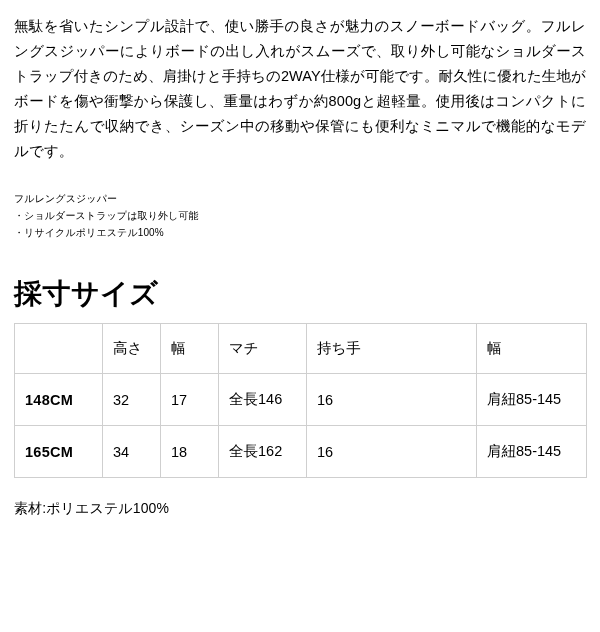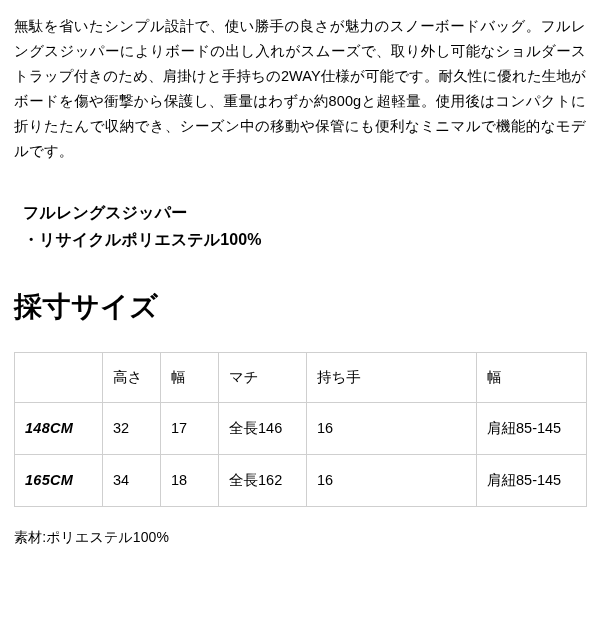--- a/index.html
+++ b/index.html
@@ -25,36 +25,35 @@
   .desc {
     font-size: 14.5px;
     line-height: 1.72;
     text-align: justify;
     text-justify: inter-character;
     margin: 0;
     letter-spacing: 0.1px;
   }
   .spacer-1 { height: 26px; }
   .features {
-    font-size: 16px;
+    font-size: 10px;
     line-height: 1.72;
-    margin: 9px;
+    margin: 0;
     letter-spacing: 0.1px;
-    font-weight: bold;
   }
   .features div { white-space: nowrap; }
   .heading {
     font-size: 28px;
     font-weight: bold;
     margin: 34px 0 0 0;
     letter-spacing: 0.5px;
   }
   table.size-table {
     border-collapse: collapse;
-    margin-top: 26px;
+    margin-top: 10px;
     width: 572px;
     table-layout: fixed;
     padding-left: 12px;
   }
   table.size-table th,
   table.size-table td {
     border: 1px solid #cfcfcf;
     font-size: 14.5px;
     font-weight: normal;
     text-align: left;
@@ -62,21 +61,20 @@
     height: 52px;
     vertical-align: middle;
     box-sizing: border-box;
     overflow: hidden;
     white-space: nowrap;
   }
   table.size-table tr.head-row th { height: 50px; }
   table.size-table th.rowhead {
     font-weight: bold;
     letter-spacing: 0.3px;
-    font-style: italic;
   }
   .col-0 { width: 88px; }
   .col-1 { width: 58px; }
   .col-2 { width: 58px; }
   .col-3 { width: 88px; }
   .col-4 { width: 170px; }
   .col-5 { width: 110px; }
   .note {
     font-size: 13.5px;
     margin: 18px 0 0 0;
@@ -92,20 +90,21 @@
 <body>
 
 <div class="page">
 
   <p class="desc">無駄を省いたシンプル設計で、使い勝手の良さが魅力のスノーボードバッグ。フルレングスジッパーによりボードの出し入れがスムーズで、取り外し可能なショルダーストラップ付きのため、肩掛けと手持ちの2WAY仕様が可能です。耐久性に優れた生地がボードを傷や衝撃から保護し、重量はわずか約800gと超軽量。使用後はコンパクトに折りたたんで収納でき、シーズン中の移動や保管にも便利なミニマルで機能的なモデルです。</p>
 
   <div class="spacer-1"></div>
 
   <div class="features">
     <div>フルレングスジッパー</div>
+    <div>・ショルダーストラップは取り外し可能</div>
     <div>・リサイクルポリエステル100%</div>
   </div>
 
   <h2 class="heading">採寸サイズ</h2>
 
   <table class="size-table">
     <tbody>
       <tr class="head-row">
         <th class="col-0"></th>
         <th class="col-1">高さ</th>

